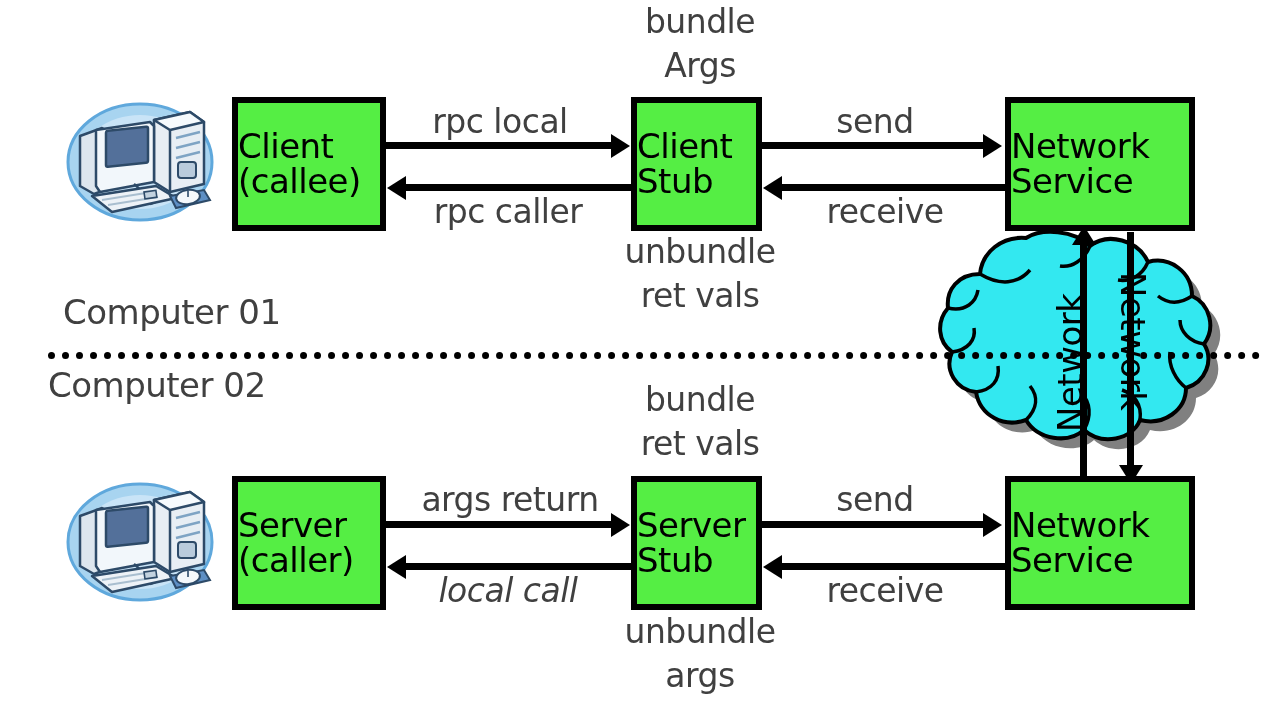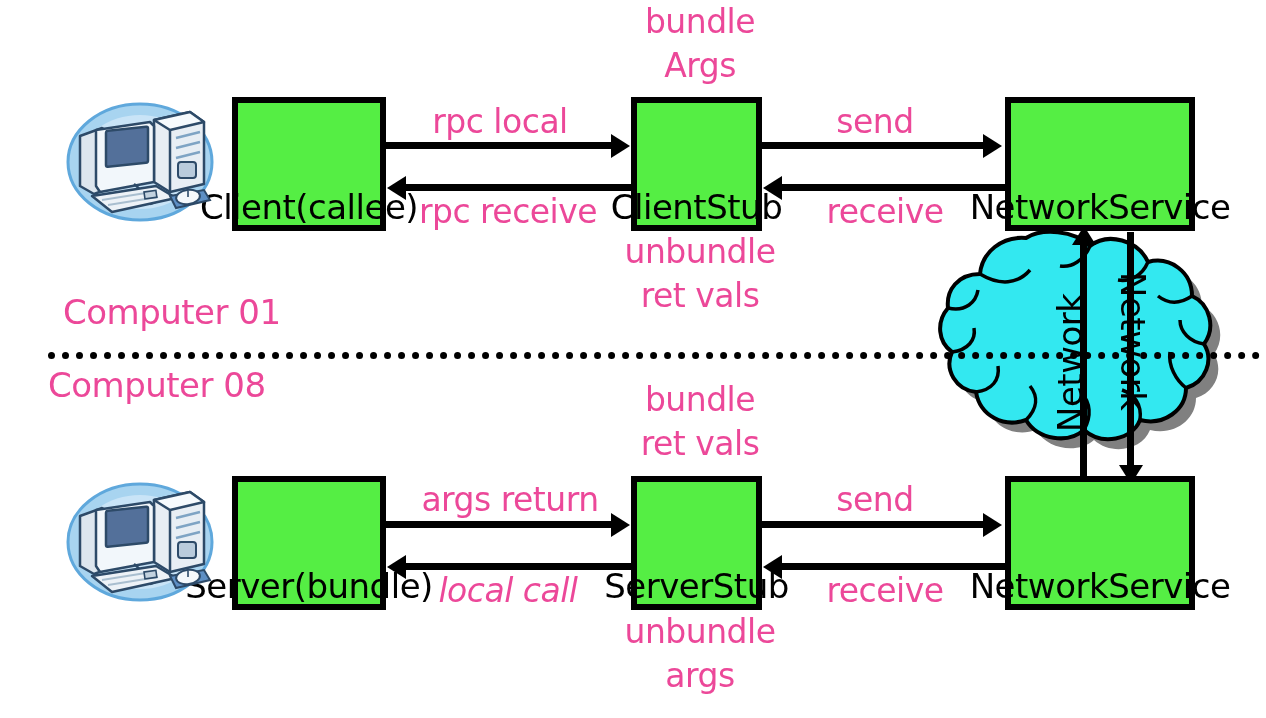--- a/index.html
+++ b/index.html
@@ -11,37 +11,37 @@
   }
   #stage{position:relative;width:1266px;height:718px;}
 
   
   .box{
     position:absolute;
     background:var(--green,#55EE44);
     border:6px solid #000;
     box-sizing:border-box;
     display:flex;
-    flex-direction:row;
-    align-items:flex-end;
+    flex-direction:column;
+    align-items:flex-start;
     justify-content:center;
     line-height:1.02;
   }
   .box .ln{
     font-family:"DejaVu Sans", sans-serif;
     font-size:34px;
     color:#000;
     white-space:nowrap;
     letter-spacing:-0.5px;
   }
   .lbl{
     position:absolute;
     font-family:"DejaVu Sans", sans-serif;
     font-size:33px;
-    color:#ec4899;
+    color:#404040;
     white-space:nowrap;
     letter-spacing:-0.5px;
     line-height:1.12;
     text-align:center;
   }
   .lbl.center{transform:translateX(-50%);}
 
   
   .harrow{position:absolute;height:7px;background:#000;}
   .harrow::after{
@@ -161,21 +161,21 @@
 
   <div class="vlabel ccw" style="left:1050px;top:432px;">Network</div>
   <div class="vlabel cw" style="left:1153px;top:272px;">Network</div>
 
   <div class="varrow up" style="left:1080px;top:243px;height:235px;"></div>
   <div class="varrow down" style="left:1127px;top:232px;height:235px;"></div>
 
   <div class="divider" style="left:48px;top:352px;width:1212px;"></div>
 
   <div class="lbl" style="left:63px;top:293px;font-size:34px;">Computer 01</div>
-  <div class="lbl" style="left:48px;top:366px;font-size:34px;">Computer 08</div>
+  <div class="lbl" style="left:48px;top:366px;font-size:34px;">Computer 02</div>
 
   <div class="pc" style="left:58px;top:92px;width:160px;height:136px;">
     <svg width="160" height="136" viewBox="0 0 160 136">
       <ellipse cx="82" cy="70" rx="72" ry="58" fill="#A8D4F0" stroke="#5FA8DC" stroke-width="3"></ellipse>
       <ellipse cx="82" cy="70" rx="60" ry="47" fill="#C9E4F7" stroke="none"></ellipse>
 
       <path d="M96,28 L132,20 L146,30 L146,92 L112,100 L96,90 Z" fill="#E8EEF4" stroke="#2D4A68" stroke-width="2.5" stroke-linejoin="round"></path>
       <path d="M96,28 L132,20 L146,30 L112,38 Z" fill="#F6FAFD" stroke="#2D4A68" stroke-width="2.5" stroke-linejoin="round"></path>
       <path d="M112,38 L112,100" fill="none" stroke="#2D4A68" stroke-width="2.5"></path>
       <path d="M118,46 L142,40 M118,56 L142,50 M118,66 L142,60" stroke="#7FA4C4" stroke-width="2.5" fill="none"></path>
@@ -200,21 +200,21 @@
 
   <div class="box" style="left:232px;top:97px;width:154px;height:134px;">
     <span class="ln">Client</span>
     <span class="ln">(callee)</span>
   </div>
 
   <div class="harrow right" style="left:386px;top:142px;width:227px;"></div>
   <div class="lbl center" style="left:500px;top:104px;">rpc local</div>
 
   <div class="harrow left" style="left:404px;top:184px;width:227px;"></div>
-  <div class="lbl center" style="left:508px;top:194px;">rpc receive</div>
+  <div class="lbl center" style="left:508px;top:194px;">rpc caller</div>
 
   <div class="box" style="left:631px;top:97px;width:131px;height:134px;">
     <span class="ln">Client</span>
     <span class="ln">Stub</span>
   </div>
   <div class="lbl center" style="left:700px;top:4px;">bundle</div>
   <div class="lbl center" style="left:700px;top:48px;">Args</div>
   <div class="lbl center" style="left:700px;top:234px;">unbundle</div>
   <div class="lbl center" style="left:700px;top:278px;">ret vals</div>
 
@@ -247,21 +247,21 @@
       <path d="M44,108 L94,100 M50,113 L100,105" stroke="#A9BECF" stroke-width="2" fill="none"></path>
       <rect x="86" y="100" width="12" height="7" fill="#C3D2DF" stroke="#2D4A68" stroke-width="1.6" transform="rotate(-8 86 100)"></rect>
       <path d="M112,104 L146,98 L152,108 L118,116 Z" fill="#5E8FC4" stroke="#2D4A68" stroke-width="2"></path>
       <ellipse cx="130" cy="105" rx="12" ry="7" fill="#F4F8FB" stroke="#2D4A68" stroke-width="2" transform="rotate(-8 130 105)"></ellipse>
       <path d="M130,99 L130,105" stroke="#2D4A68" stroke-width="1.6"></path>
     </svg>
   </div>
 
   <div class="box" style="left:232px;top:476px;width:154px;height:134px;">
     <span class="ln">Server</span>
-    <span class="ln">(bundle)</span>
+    <span class="ln">(caller)</span>
   </div>
 
   <div class="harrow right" style="left:386px;top:521px;width:227px;"></div>
   <div class="lbl center" style="left:510px;top:482px;">args return</div>
 
   <div class="harrow left" style="left:404px;top:563px;width:227px;"></div>
   <div class="lbl center" style="left:508px;top:573px;font-style:italic;">local call</div>
 
   <div class="box" style="left:631px;top:476px;width:131px;height:134px;">
     <span class="ln">Server</span>

